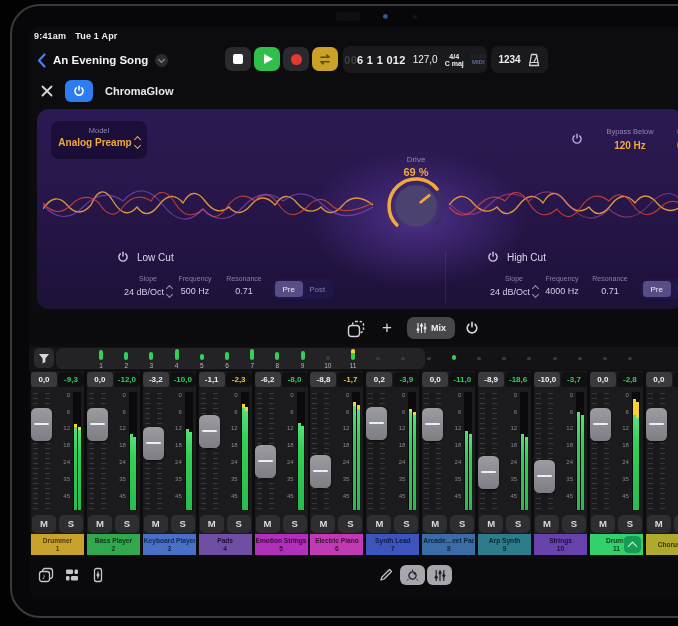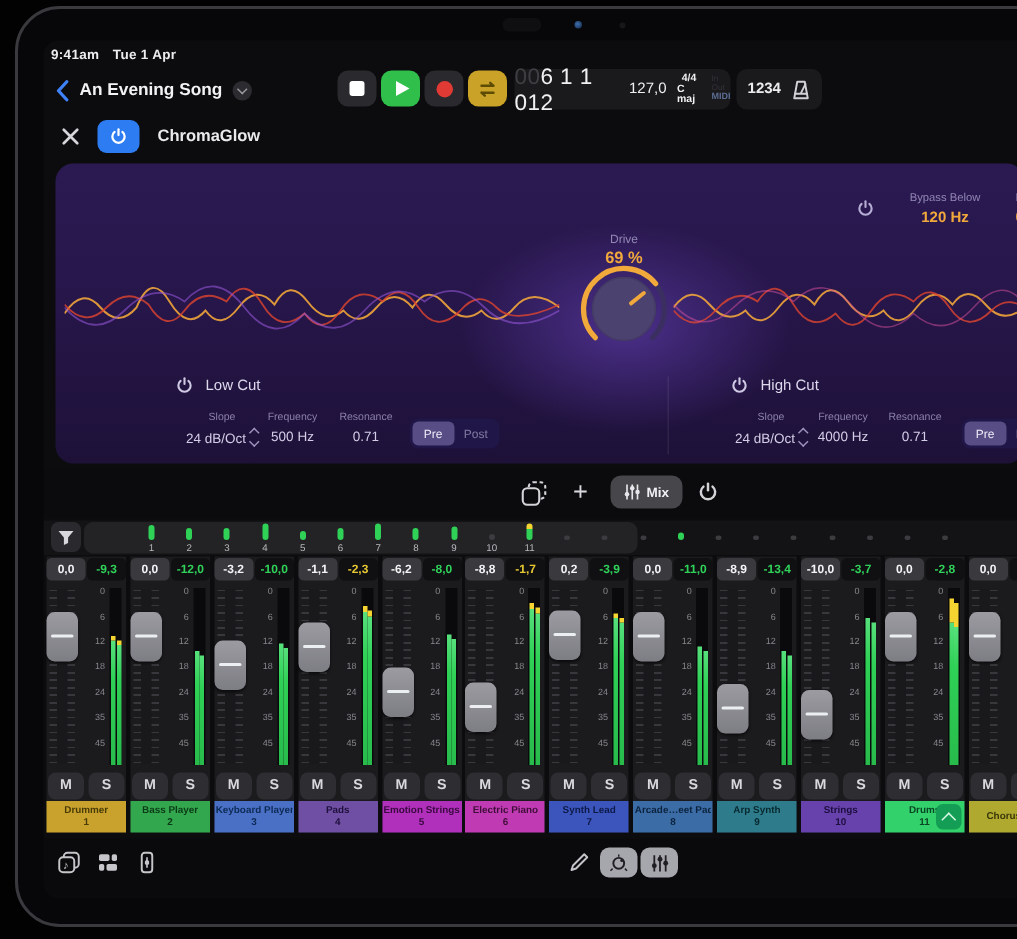--- a/index.html
+++ b/index.html
@@ -111,21 +111,21 @@
           <div style="width:11px;height:11px;border-radius:50%;background:#e03a34;"></div>
         </div>
       <div class="tbtn" style="background:#c9a227;">
         <svg width="14" height="11" viewBox="0 0 14 11">
             <path d="M3 3.2 H11 M11 3.2 L8.8 1.2 M3 7.8 H11 M3 7.8 L5.2 9.8" fill="none" stroke="#5e4c04" stroke-width="1.6" stroke-linecap="round" stroke-linejoin="round"></path>
           </svg>
       </div>
     </div>
 
     <div class="abs" id="lcd">
-      <span style="font-size:15px;font-weight:normal;letter-spacing:.3px;"><span style="color:#3e3e43;">00</span><span>6 1 1 012</span></span>
+      <span style="font-size:11px;font-weight:bold;letter-spacing:.3px;"><span style="color:#3e3e43;">00</span><span>6 1 1 012</span></span>
       <span style="font-size:10px;font-weight:normal;">127,0</span>
       <span class="lcd-two">
         <span style="font-size:7px;font-weight:bold;">4/4</span>
         <span style="font-size:7px;font-weight:bold;">C maj</span>
       </span>
       <span class="lcd-two">
         <span style="font-size:5.5px;color:#323238;"><span>In</span> <span>Out</span></span>
         <span style="font-size:6px;font-weight:bold;color:#5b6c92;">MIDI</span>
       </span>
     </div>
@@ -159,20 +159,30 @@
         <path d="M0 34 Q12 16 24 30 T48 30 Q58 6 70 26 T94 32 Q104 46 116 30 T140 28 Q150 10 162 26 T186 32 Q196 44 208 30 T232 30 Q242 14 254 28 T278 32 Q288 44 300 30 T330 30" fill="none" stroke="#f0a43a" stroke-width="1.3" opacity=".9"></path>
         <path d="M0 28 Q14 44 28 30 T56 28 Q68 48 80 32 T108 26 Q120 8 132 28 T160 34 Q172 50 184 32 T212 26 Q224 12 236 30 T264 32 Q276 18 288 30 T330 28" fill="none" stroke="#e0452e" stroke-width="1.2" opacity=".8"></path>
         <path d="M0 30 Q20 52 40 32 T80 26 Q100 4 120 30 T160 34 Q180 54 200 32 T240 26 Q260 10 280 30 T330 32" fill="none" stroke="#9a5ae0" stroke-width="1.2" opacity=".55"></path>
       </svg>
       <svg class="abs" style="left:412px;top:66px;" width="234" height="60" viewBox="0 0 234 60">
         <path d="M0 30 Q12 14 24 28 T48 32 Q58 46 70 30 T94 28 Q104 10 116 26 T140 32 Q150 46 162 30 T186 28 Q196 14 208 28 T234 30" fill="none" stroke="#f0a43a" stroke-width="1.3" opacity=".9"></path>
         <path d="M0 32 Q14 48 28 32 T56 26 Q68 8 80 28 T108 34 Q120 50 132 32 T160 26 Q172 12 184 30 T212 32 Q222 22 234 30" fill="none" stroke="#e0452e" stroke-width="1.2" opacity=".8"></path>
         <path d="M0 28 Q20 50 40 30 T80 26 Q100 6 120 30 T160 34 Q180 52 200 30 T234 28" fill="none" stroke="#d84f9e" stroke-width="1.1" opacity=".5"></path>
       </svg>
 
+      <div class="abs" style="left:14px;top:12px;width:96px;height:38px;border-radius:8px;background:rgba(14,7,38,.55);">
+        <div class="plabel" style="margin-top:5px;">Model</div>
+        <div class="pvalue" style="margin-top:2px;">
+            <span>Analog Preamp</span>
+            <span class="chevud">
+              <span class="chev up"></span>
+              <span class="chev dn"></span>
+            </span>
+          </div>
+      </div>
 
       <svg class="abs" style="left:534px;top:24px;" width="12" height="12" viewBox="0 0 12 12">
           <path d="M6 1.2 V5" stroke="#b7aed6" stroke-width="1.4" stroke-linecap="round"></path>
           <path d="M3.4 2.9 a4.1 4.1 0 1 0 5.2 0" fill="none" stroke="#b7aed6" stroke-width="1.4" stroke-linecap="round"></path>
         </svg>
       <div class="abs" style="left:552px;top:18px;width:82px;">
         <div class="plabel">Bypass Below</div>
         <div class="pvalue" style="margin-top:4px;">120 Hz</div>
       </div>
       <div class="abs" style="left:640px;top:18px;width:60px;">
@@ -663,21 +673,21 @@
     <div class="namebar" style="background: rgb(60, 108, 166);">
       <div class="tname" style="color: rgb(12, 35, 63);">Arcade…eet Pad</div>
       <div class="tnum" style="color: rgb(12, 35, 63);">8</div>
 
     </div>
   </div>
 
   <div class="strip">
     <div class="vals">
       <div class="pill fv">-8,9</div>
-      <div class="pill pv" style="color: rgb(48, 209, 88);">-13,4</div>
+      <div class="pill pv" style="color: rgb(48, 209, 88);">-18,6</div>
     </div>
     <div class="fader-area">
       <div class="ruler"></div>
       <div class="handle" style="top: 67px;"></div>
       <div class="scale">
               <span style="top: 3px;">0</span>
               <span style="top: 20px;">6</span>
               <span style="top: 36px;">12</span>
               <span style="top: 53px;">18</span>
               <span style="top: 70px;">24</span>

